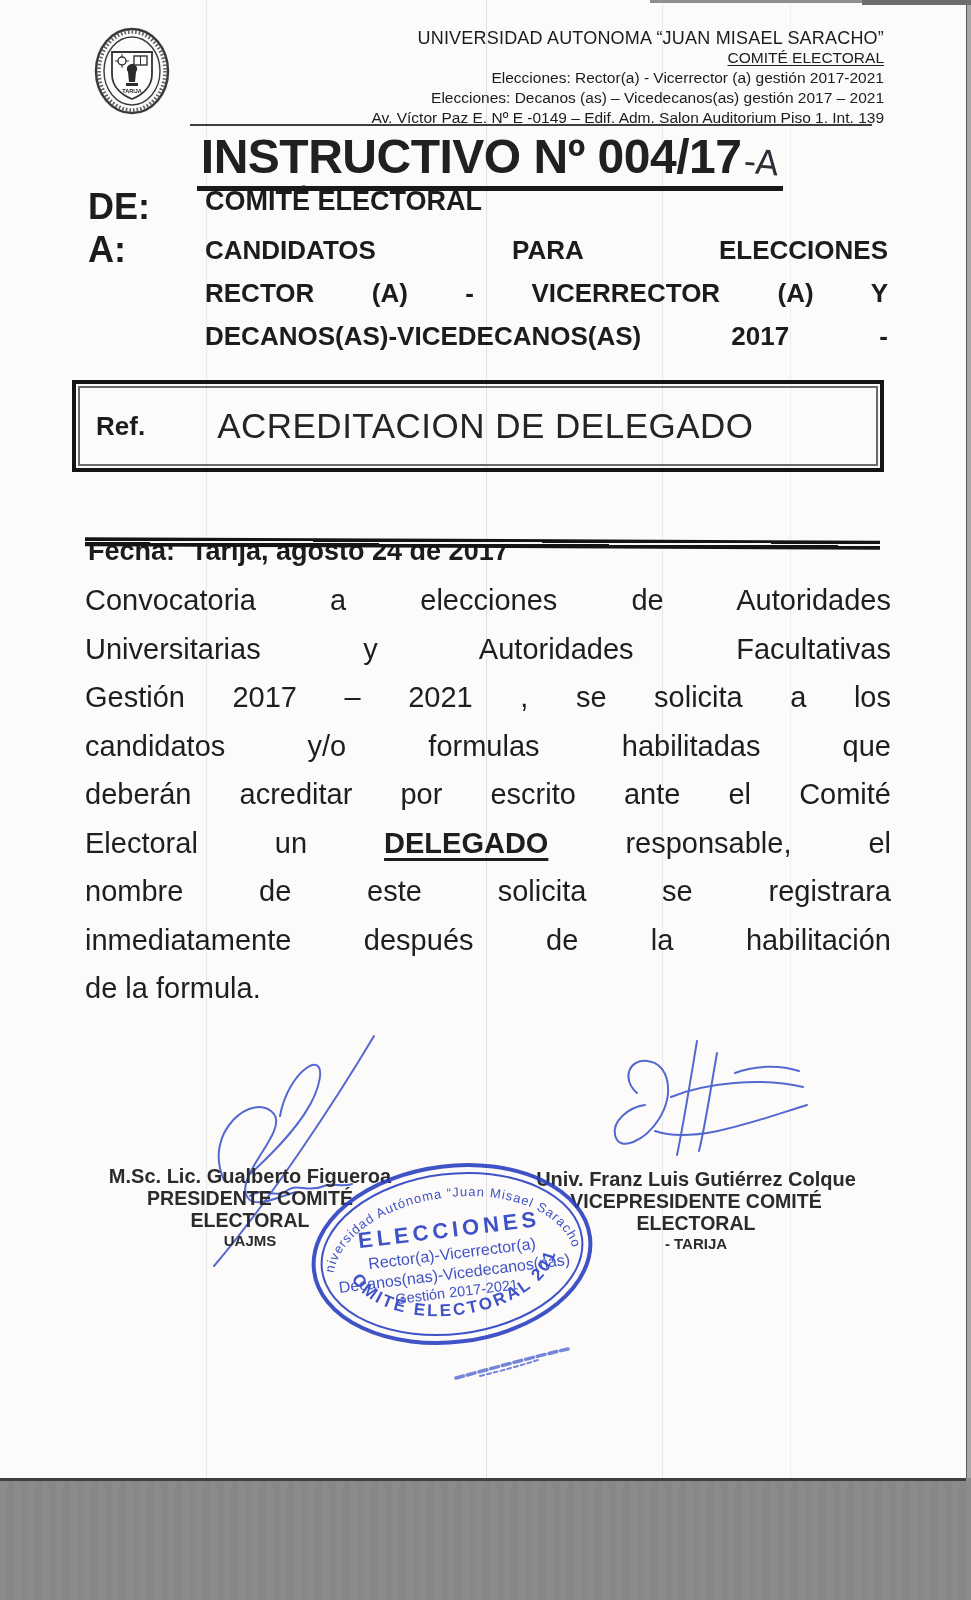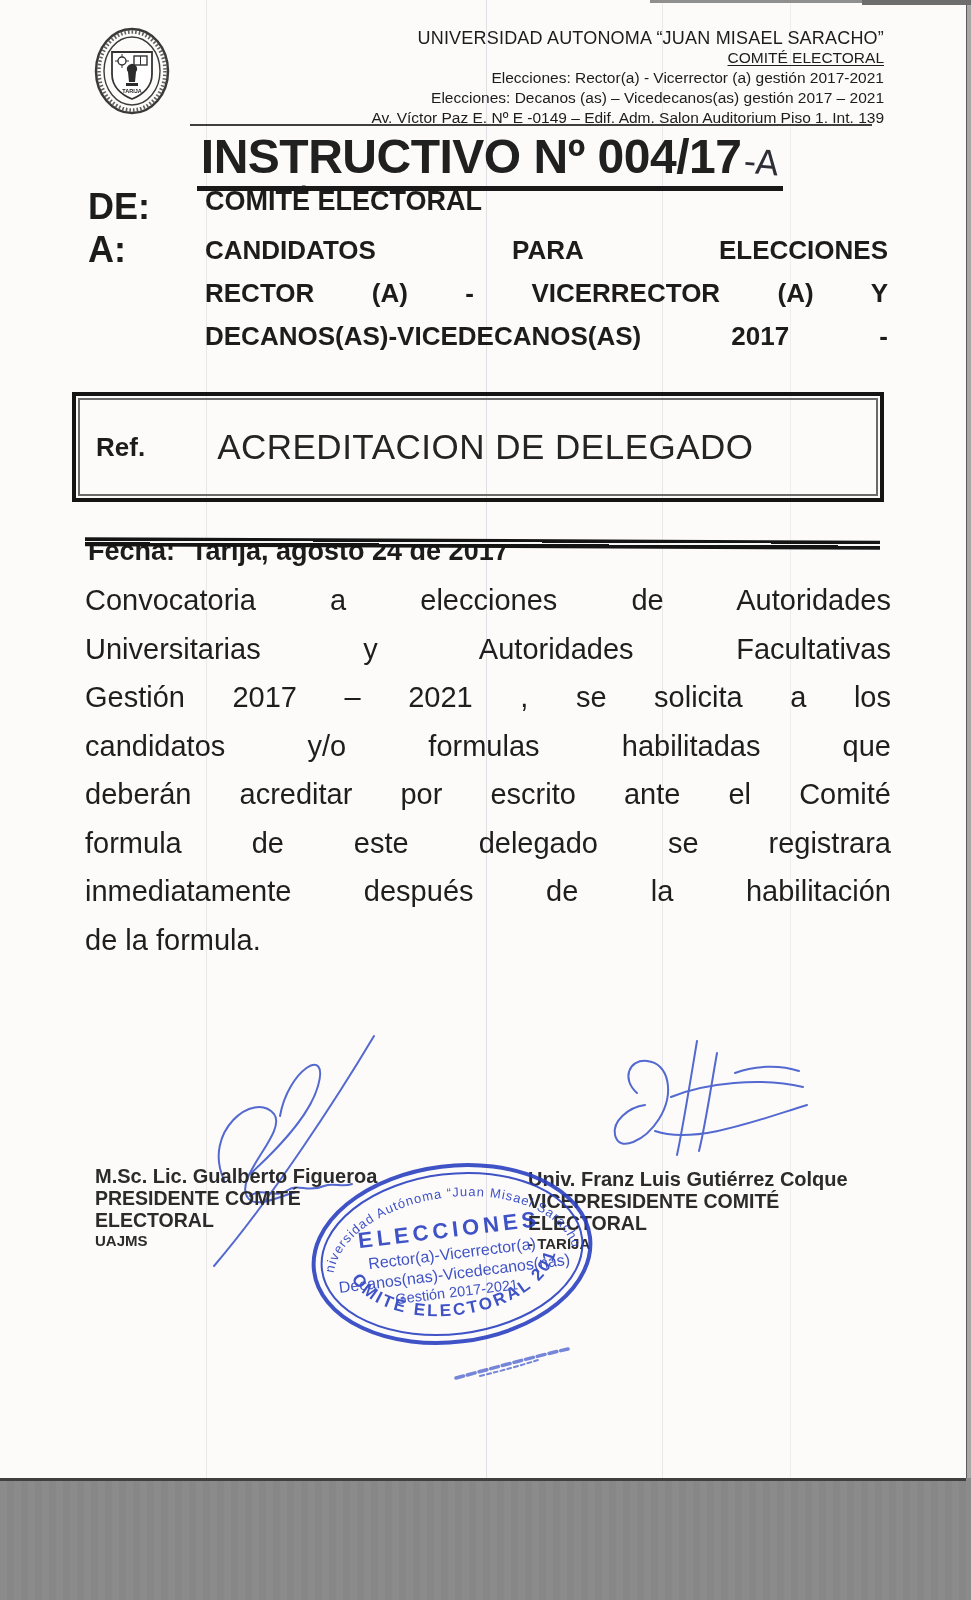--- a/index.html
+++ b/index.html
@@ -28,36 +28,36 @@
   #title-suffix{display:inline-block;font-family:"DejaVu Sans",sans-serif;font-size:34px;font-weight:400;
                 color:#2e2f36;transform:rotate(5deg) translateY(1px);margin-left:3px;}
 
   
   .memo-label{position:absolute;left:88px;font-size:36px;font-weight:700;}
   .memo-value{position:absolute;left:205px;font-size:27px;font-weight:700;}
   #to-lines{position:absolute;left:205px;top:229px;width:683px;font-size:26px;font-weight:700;line-height:43px;}
   .jline{text-align:justify;text-align-last:justify;}
 
   
-  #ref-box{position:absolute;left:72px;top:392px;width:812px;height:110px;border:4px solid #141414;box-sizing:border-box;}
+  #ref-box{position:absolute;left:72px;top:380px;width:812px;height:92px;border:4px solid #141414;box-sizing:border-box;}
   #ref-inner{position:absolute;inset:2px;border:2px solid #6a6a6a;display:flex;align-items:center;}
   #ref-label{font-size:26px;font-weight:700;margin-left:16px;}
   #ref-value{font-size:35px;font-weight:400;letter-spacing:.5px;margin-left:72px;color:#242424;}
 
   
   #date-row{position:absolute;left:88px;top:497px;font-size:27px;font-weight:700;display:flex;gap:16px;margin-top:39px;}
   #thick-rule{position:absolute;left:85px;top:539px;width:795px;height:9px;transform:rotate(.25deg);
               background:linear-gradient(to bottom,#141414 0 36%,#f6f6f6 36% 55%,#141414 55% 100%);}
 
   
   #body-text{position:absolute;left:85px;top:576px;width:806px;font-size:29px;line-height:48.5px;color:#1e1e1e;}
   .emph{font-weight:700;text-decoration:underline;text-decoration-thickness:3px;text-underline-offset:5px;}
 
   
-  .sig-block{position:absolute;font-weight:700;color:#2b2b2b;}
+  .sig-block{position:absolute;text-align:center;font-weight:700;color:#2b2b2b;}
   #sig-left-text{left:95px;top:1165px;width:310px;}
   #sig-right-text{left:528px;top:1168px;width:336px;}
   .sig-name{font-size:20px;line-height:22px;}
   .sig-role{font-size:19.5px;line-height:22px;}
   .sig-org{font-size:15px;line-height:19px;}
   .sigsvg{position:absolute;}
 
   
   #stamp{position:absolute;left:306px;top:1156px;opacity:.9;}
 </style>
@@ -129,21 +129,22 @@
     <span>Tarija, agosto 24 de 2017</span>
   </div>
   <div id="thick-rule"></div>
 
   <div id="body-text">
     <div class="jline">Convocatoria a elecciones de Autoridades</div>
     <div class="jline">Universitarias y Autoridades Facultativas</div>
     <div class="jline">Gestión 2017 – 2021 , se solicita a los</div>
     <div class="jline">candidatos y/o formulas habilitadas que</div>
     <div class="jline">deberán acreditar por escrito ante el Comité</div>
-    <div class="jline">formula de este delegado se registrara</div>
+    <div class="jline"><span>Electoral un</span> <span class="emph">DELEGADO</span> <span>responsable, el</span></div>
+    <div class="jline">nombre de este solicita se registrara</div>
     <div class="jline">inmediatamente después de la habilitación</div>
     <div>de la formula.</div>
   </div>
 
   <svg class="sigsvg" style="left:162px;top:1028px" width="235" height="255" viewBox="0 0 235 255">
     <g fill="none" stroke="#3d55cb" stroke-width="2" stroke-linecap="round" opacity=".88">
       <path d="M212,8 C175,70 110,170 52,238"></path>
       <path d="M118,88 C126,42 168,16 156,58 C147,90 108,128 88,146"></path>
       <path d="M62,152 C40,104 92,62 112,86 C126,104 70,150 86,170 C94,181 118,168 134,164"></path>
       <path d="M88,168 C102,158 112,172 126,162 C136,155 146,165 162,158 C172,154 180,160 190,156"></path>

